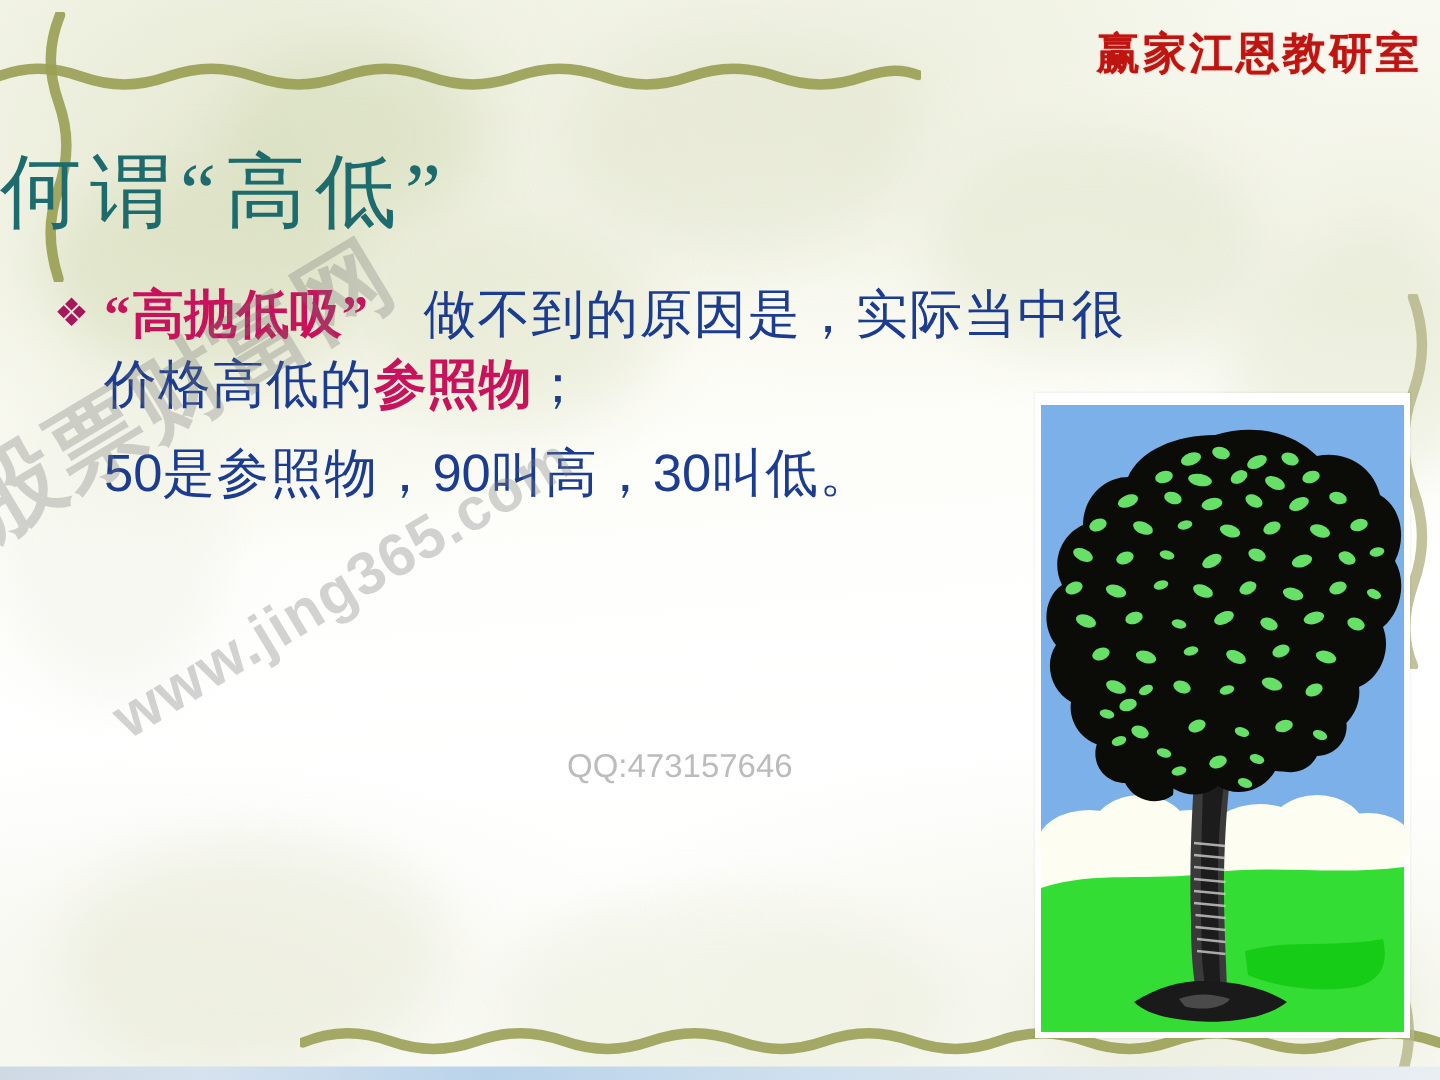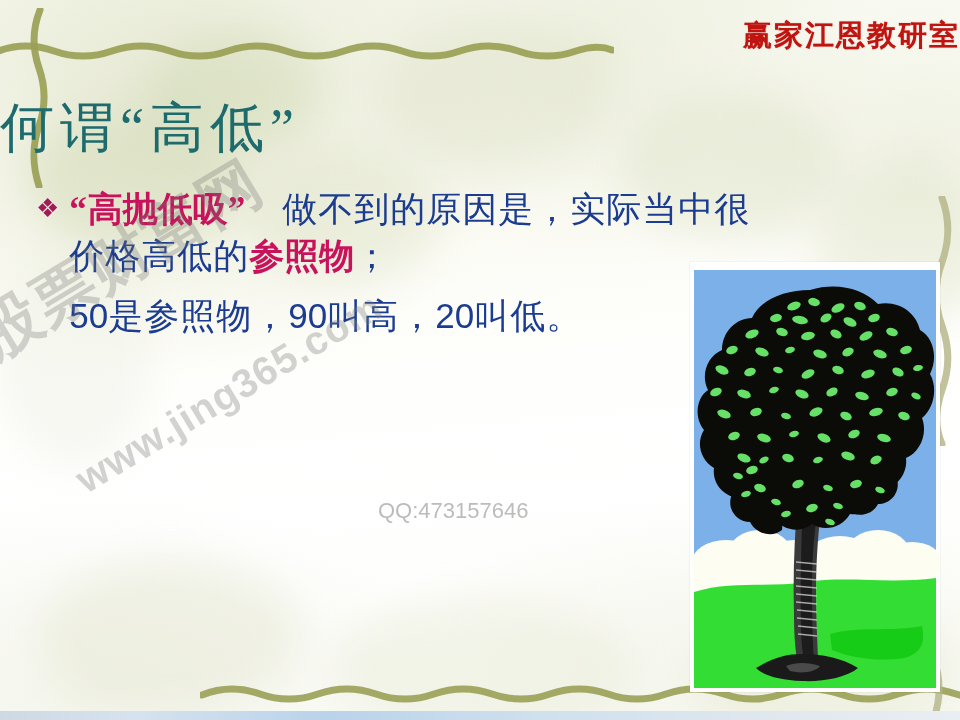--- a/index.html
+++ b/index.html
@@ -52,21 +52,21 @@
   .bamboo { position: absolute; pointer-events: none; }
   .bamboo-h-top    { left: -6px;  top: 36px;  width: 620px; height: 26px; }
   .bamboo-v-left   { left: 26px;  top: 8px;   width: 26px;  height: 180px; }
   .bamboo-h-bottom { left: 200px; top: 680px; width: 780px; height: 26px; }
   .bamboo-v-right  { left: 930px; top: 196px; width: 26px;  height: 250px; }
   .bamboo-v-right2 { left: 922px; top: 600px; width: 26px;  height: 120px; }
 
   
   .brand {
     position: absolute;
-    right: 0;
+    right: 12px;
     top: 16px;
     font-family: "Liberation Serif", "DejaVu Serif", serif;
     font-size: 29px;
     font-weight: 700;
     letter-spacing: 2px;
     color: #c01410;
     text-shadow: 0 0 1px rgba(192,20,16,0.5);
     white-space: nowrap;
   }
 
@@ -266,21 +266,21 @@
         </div>
 
 
 
         <div class="line l4">
           <span>价格高低的</span><span class="hl">参照物</span><span>；</span>
         </div>
 
 
         <div class="line l6">
-          <span class="num">50</span><span>是参照物，</span><span class="num">90</span><span>叫高，</span><span class="num">20</span><span>叫低。</span>
+          <span class="num">50</span><span>是参照物，</span><span class="num">90</span><span>叫高，</span><span class="num">30</span><span>叫低。</span>
         </div>
 
       </div>
     </div>
   </div>
 
   <div class="tree-figure">
     <svg viewBox="0 0 250 430" preserveAspectRatio="none">
 
       <rect x="4" y="8" width="242" height="418" fill="#7cb0e8"></rect>

